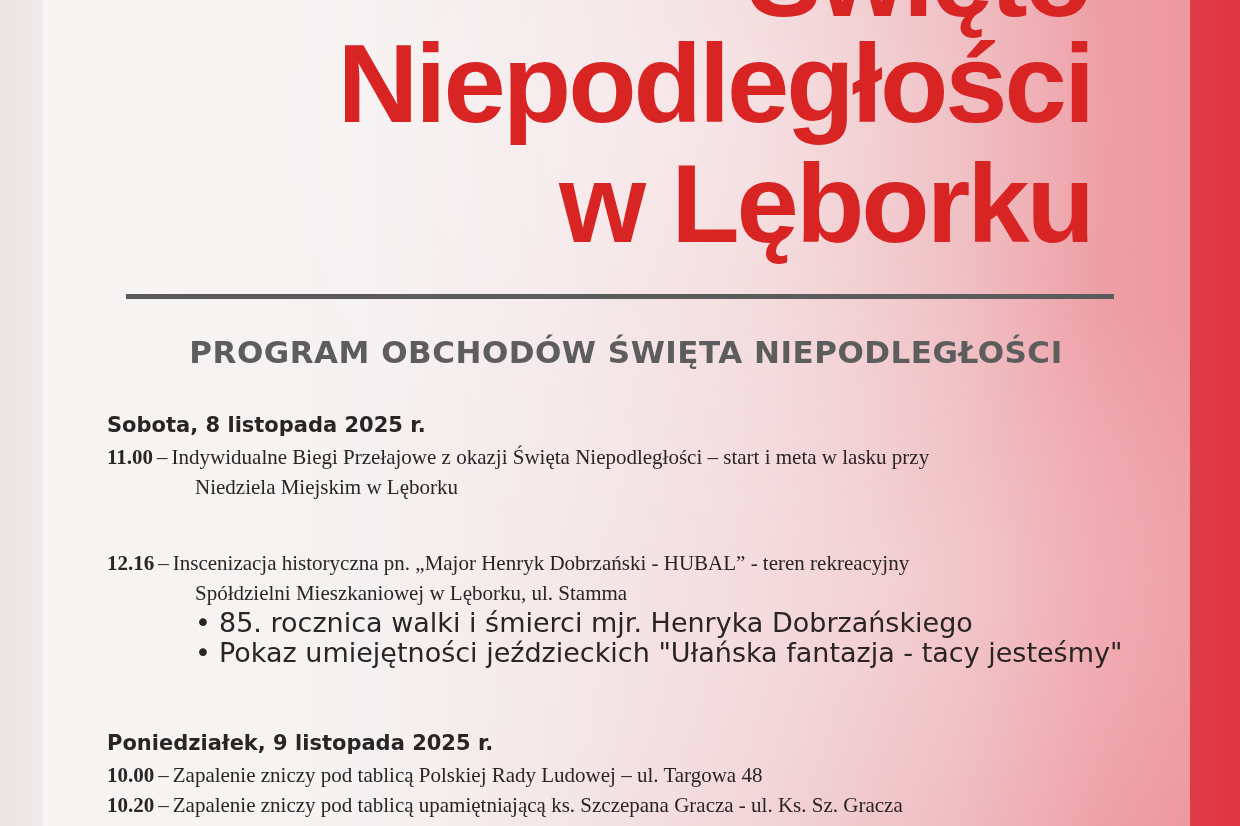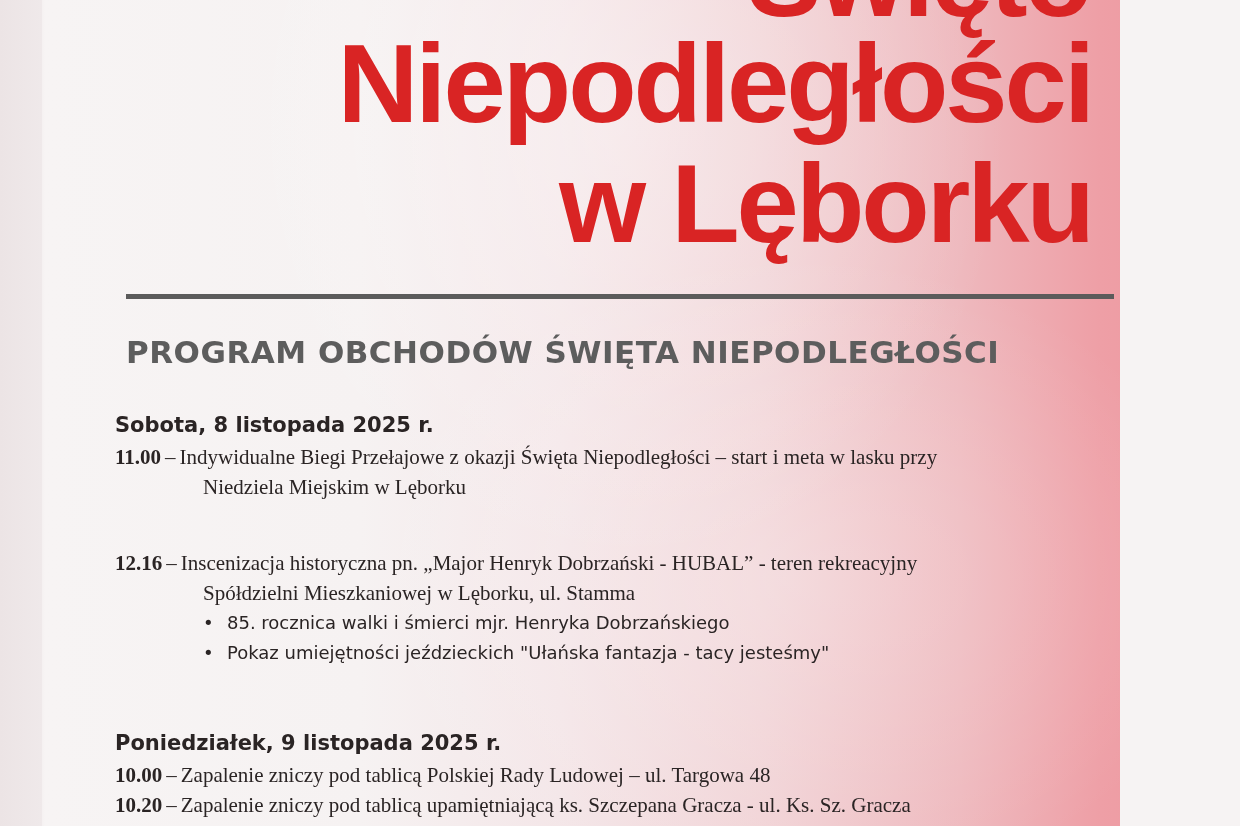--- a/index.html
+++ b/index.html
@@ -10,21 +10,21 @@
       overflow: hidden;
     }
     body {
       position: relative;
       font-family: "Liberation Sans", sans-serif;
       background: #f6f3f3;
     }
     .poster {
       position: absolute;
       left: 0; top: 0;
-      width: 1120px; height: 826px;
+      width: 1240px; height: 826px;
       overflow: hidden;
       background:
         linear-gradient(90deg,
           #efe9ea 0px, #f3eeef 40px, #f7f4f4 45px,
           #f6f2f2 360px, #f4e6e8 560px, #f1d3d6 760px,
           #eeb8bd 960px, #ee9fa6 1100px, #ee98a0 1188px);
     }
     .poster .left-strip {
       position: absolute;
       left: 0; top: 0; width: 42px; height: 826px;
@@ -73,37 +73,37 @@
     .divider {
       position: absolute;
       left: 126px; top: 294px;
       width: 988px; height: 5px;
       background: #5b5b5b;
     }
     .program-heading {
       position: absolute;
       left: 126px; top: 334px;
       width: 1000px;
-      text-align: left;
+      text-align: center;
       font-family: "DejaVu Sans", sans-serif;
       font-weight: bold;
       font-size: 31px;
       color: #5d5d5d;
       letter-spacing: 0.5px;
       white-space: nowrap;
     }
     .schedule {
       position: absolute;
       left: 99px; top: 410px;
       width: 1085px;
       font-family: "DejaVu Sans", sans-serif;
       color: #2a2424;
     }
     .day {
-      margin: 0 0 12px 16px;
+      margin: 0 0 12px 8px;
     }
     .day-heading {
       font-weight: bold;
       font-size: 21px;
       line-height: 30px;
       height: 32px;
       white-space: nowrap;
     }
     .event {
       font-size: 21px;
@@ -115,21 +115,21 @@
       font-weight: bold;
     }
     .event .dash {
       margin: 0 4px 0 4px;
     }
     .event .cont {
       padding-left: 88px;
     }
     .bullet {
       padding-left: 88px;
-      font-size: 18px;
+      font-size: 27px;
       line-height: 30px;
       white-space: nowrap;
     }
     .bullet .dot {
       display: inline-block;
       width: 24px;
       text-align: left;
     }
     .day.d1 { height: 126px; }
     .day.d2 { height: 168px; }

